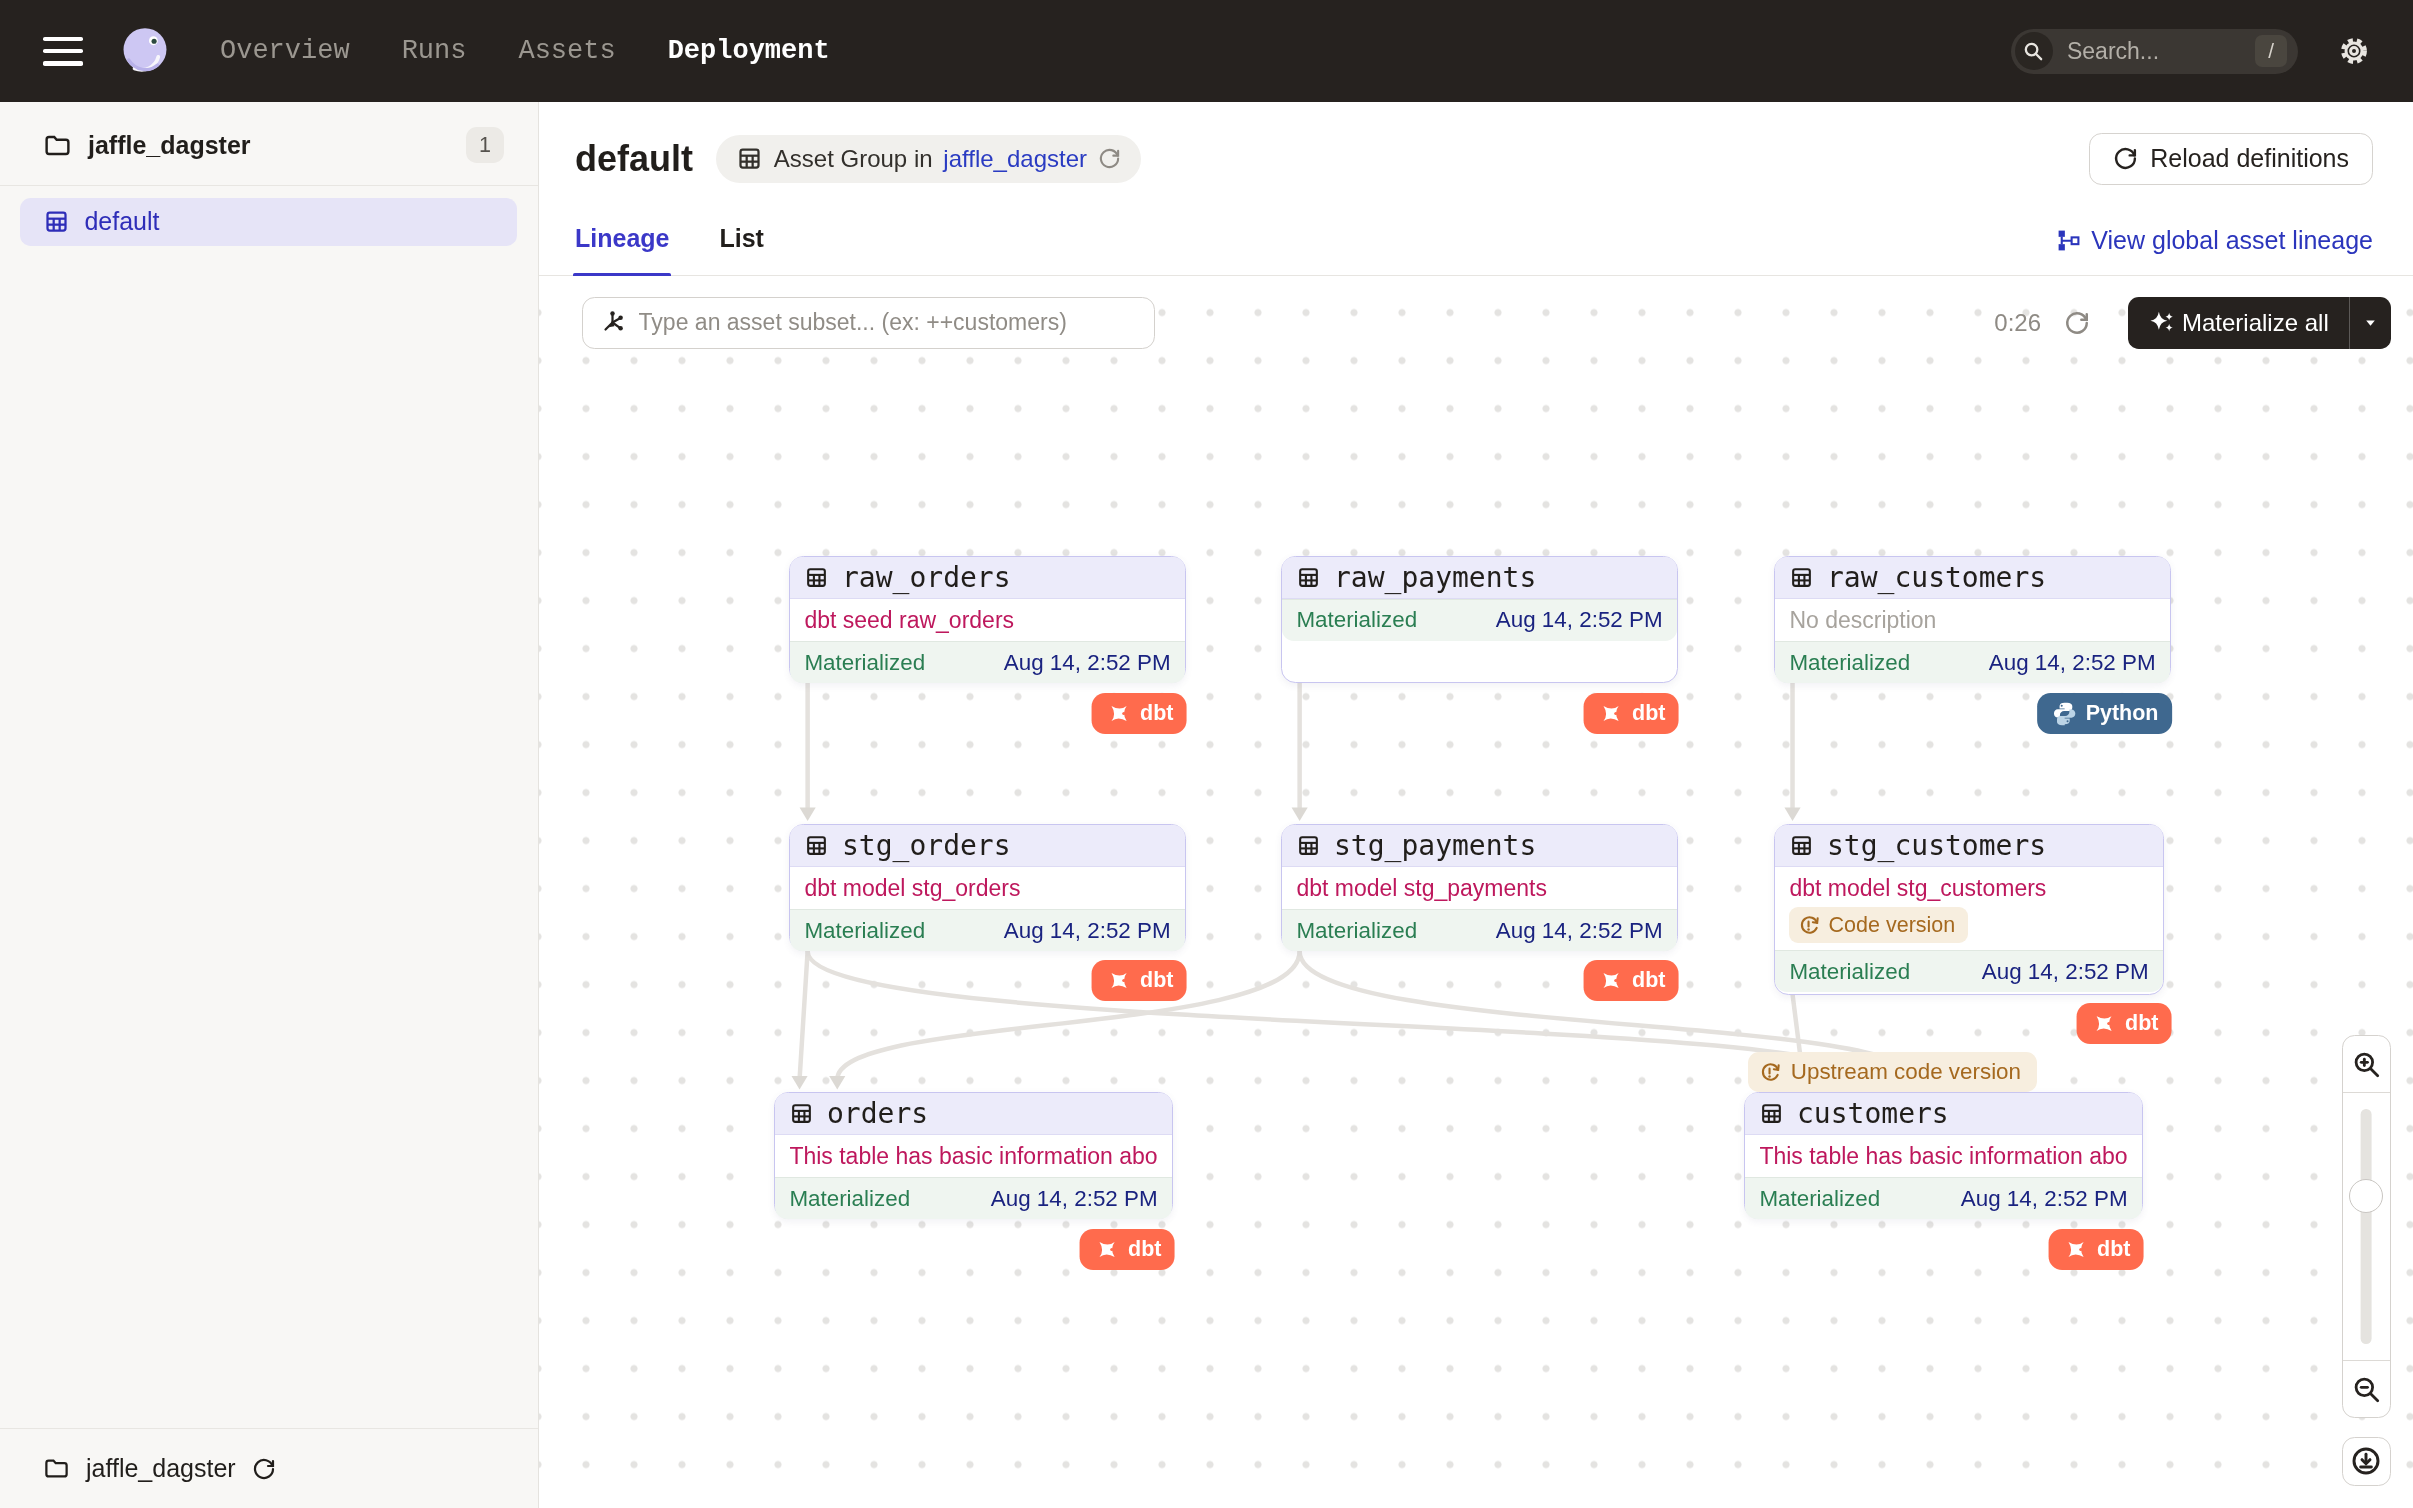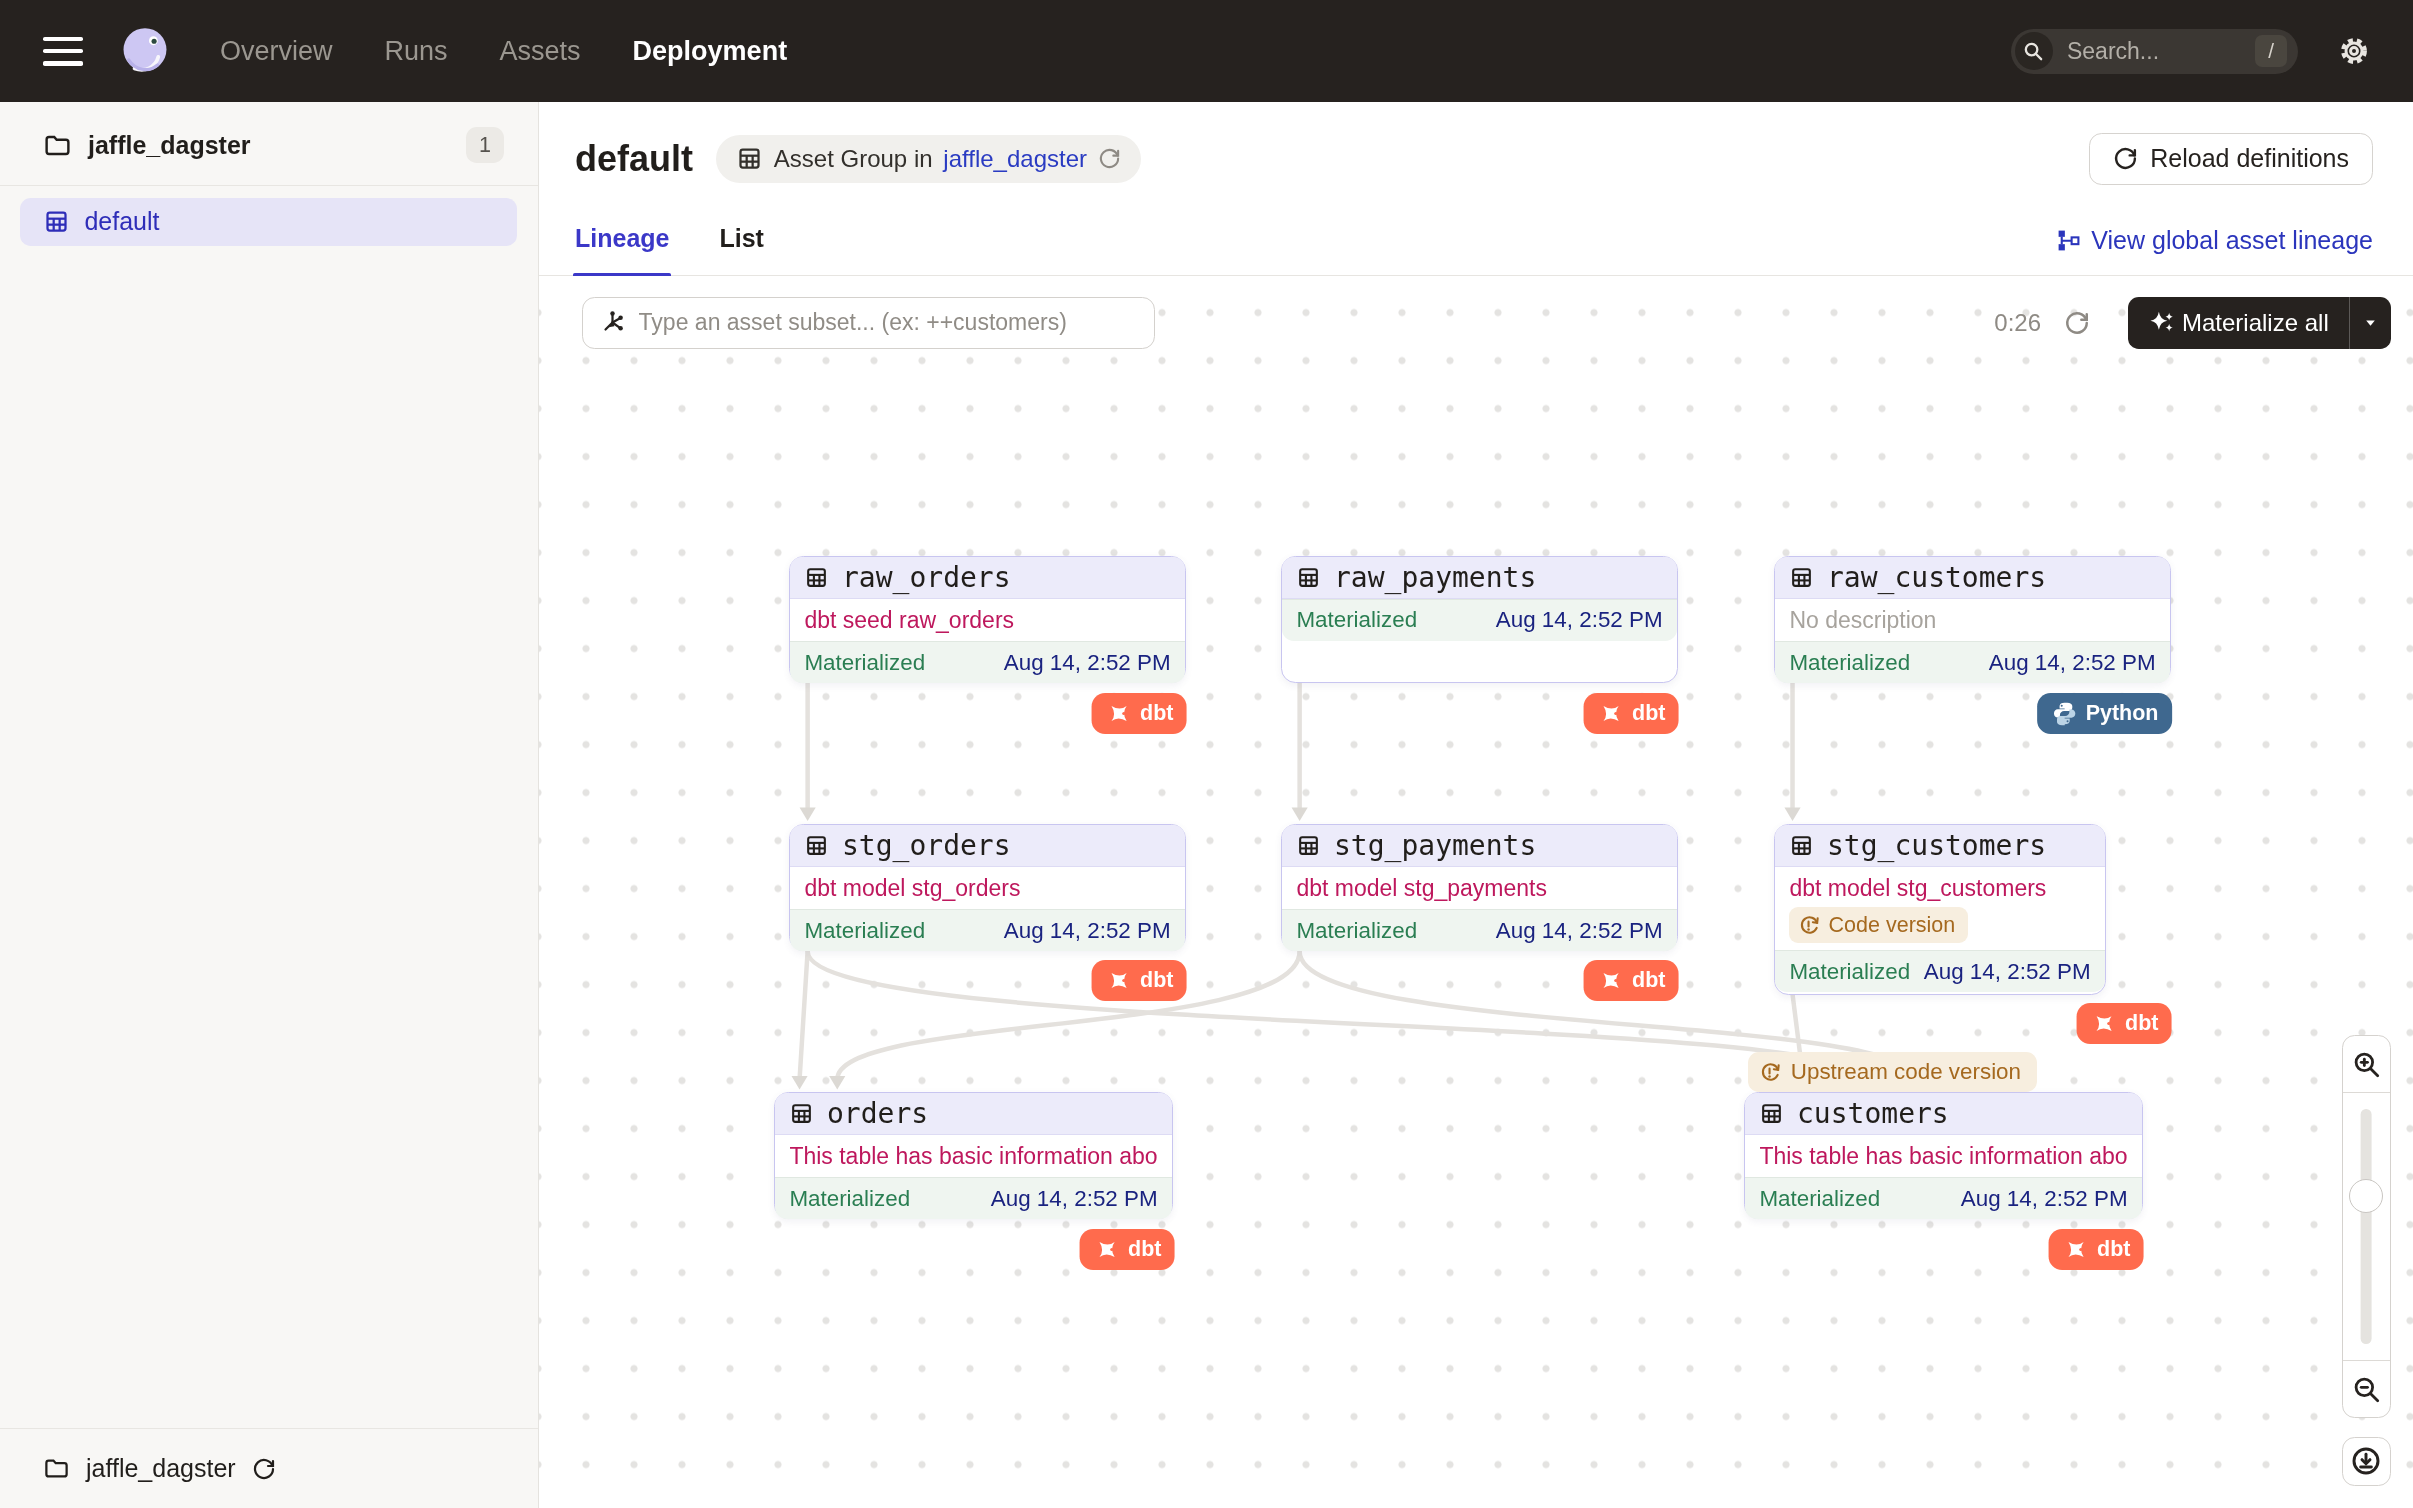--- a/index.html
+++ b/index.html
@@ -5,21 +5,21 @@
   * { margin:0; padding:0; box-sizing:border-box; }
   html,body { width:2413px; height:1508px; overflow:hidden; background:#fff;
     font-family:"Liberation Sans", sans-serif; }
   svg { display:block; }
 
   
   .topnav { height:102px; background:#26221F; display:flex; align-items:center; padding:0 43px; }
   .hamburger { width:40px; height:29px; display:flex; flex-direction:column; justify-content:space-between; cursor:pointer; margin-right:34px; }
   .hamburger span { height:4.5px; background:#fff; border-radius:1.8px; }
   .logo { width:56px; height:56px; margin-right:47px; }
-  .nav-items { display:flex; gap:52px; align-items:center; }
+  .nav-items { display:flex; gap:52px; align-items:center;font-family:Liberation Mono, monospace; }
   .nav-item { font-size:27px; font-weight:500; color:#9B9790; cursor:pointer; }
   .nav-item.active { color:#FFFFFF; font-weight:600; }
   .nav-spacer { flex:1; }
   .searchbox { width:287px; height:45px; background:#3B3733; border-radius:23px; display:flex; align-items:center; padding:3.6px; position:relative; }
   .search-circle { width:38px; height:38px; border-radius:50%; background:#2A2622; display:flex; align-items:center; justify-content:center; }
   .search-ph { color:#B3AFA8; font-size:23px; margin-left:14.4px; flex:1; }
   .slash-chip { width:32px; height:32px; border-radius:7.2px; background:#4A463F; color:#D6D2CB; font-size:20.7px; display:flex; align-items:center; justify-content:center; margin-right:7.2px; }
   .gear { margin-left:40px; }
 
   
@@ -401,21 +401,21 @@
           </div>
           <div class="asset-badge dbt" style="left: 1140px; top: 684px;">
             <svg viewBox="0 0 24 24" width="27" height="27">
               <g transform="rotate(45 12 12)" fill="#fff">
                 <path d="M12 2.5 Q13 10 21.5 12 Q13 14 12 21.5 Q11 14 2.5 12 Q11 10 12 2.5"></path>
               </g>
               <circle cx="16.2" cy="12" r="1.4" fill="#FF6B4D"></circle>
             </svg>
             <span>dbt</span>
           </div>
-          <div class="node" style="left: 1235px; top: 548px; width: 332px; height: 171px;">
+          <div class="node" style="left: 1235px; top: 548px; width: 390px; height: 171px;">
             <div class="node-header">
               <svg viewBox="0 0 24 24" width="25" height="25" fill="none" stroke="#211E1B" stroke-width="2">
                 <rect x="4" y="4" width="16" height="16" rx="2"></rect>
                 <line x1="4" y1="9.5" x2="20" y2="9.5"></line>
                 <line x1="9.5" y1="9.5" x2="9.5" y2="20"></line>
                 <line x1="14.8" y1="9.5" x2="14.8" y2="20"></line>
                 <line x1="4" y1="14.8" x2="20" y2="14.8"></line>
               </svg>
               <span class="node-name">stg_customers</span>
             </div>

